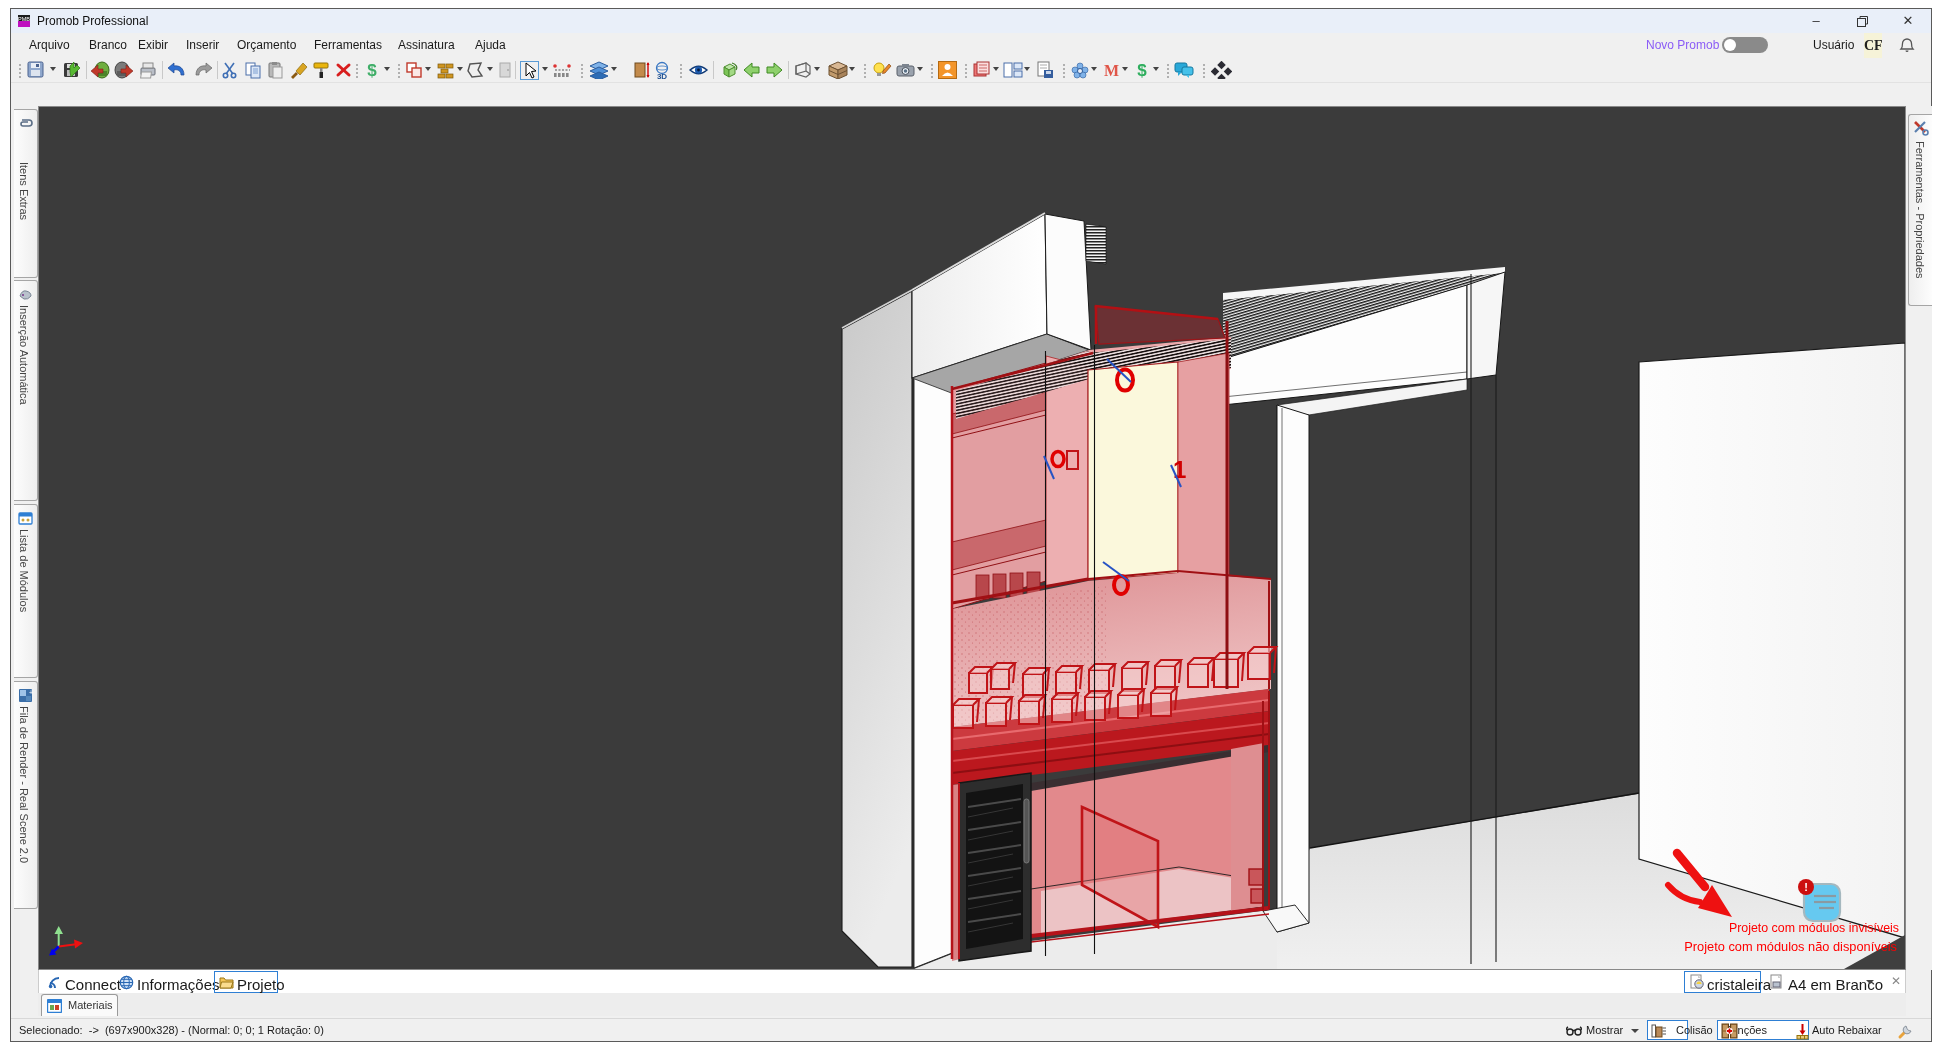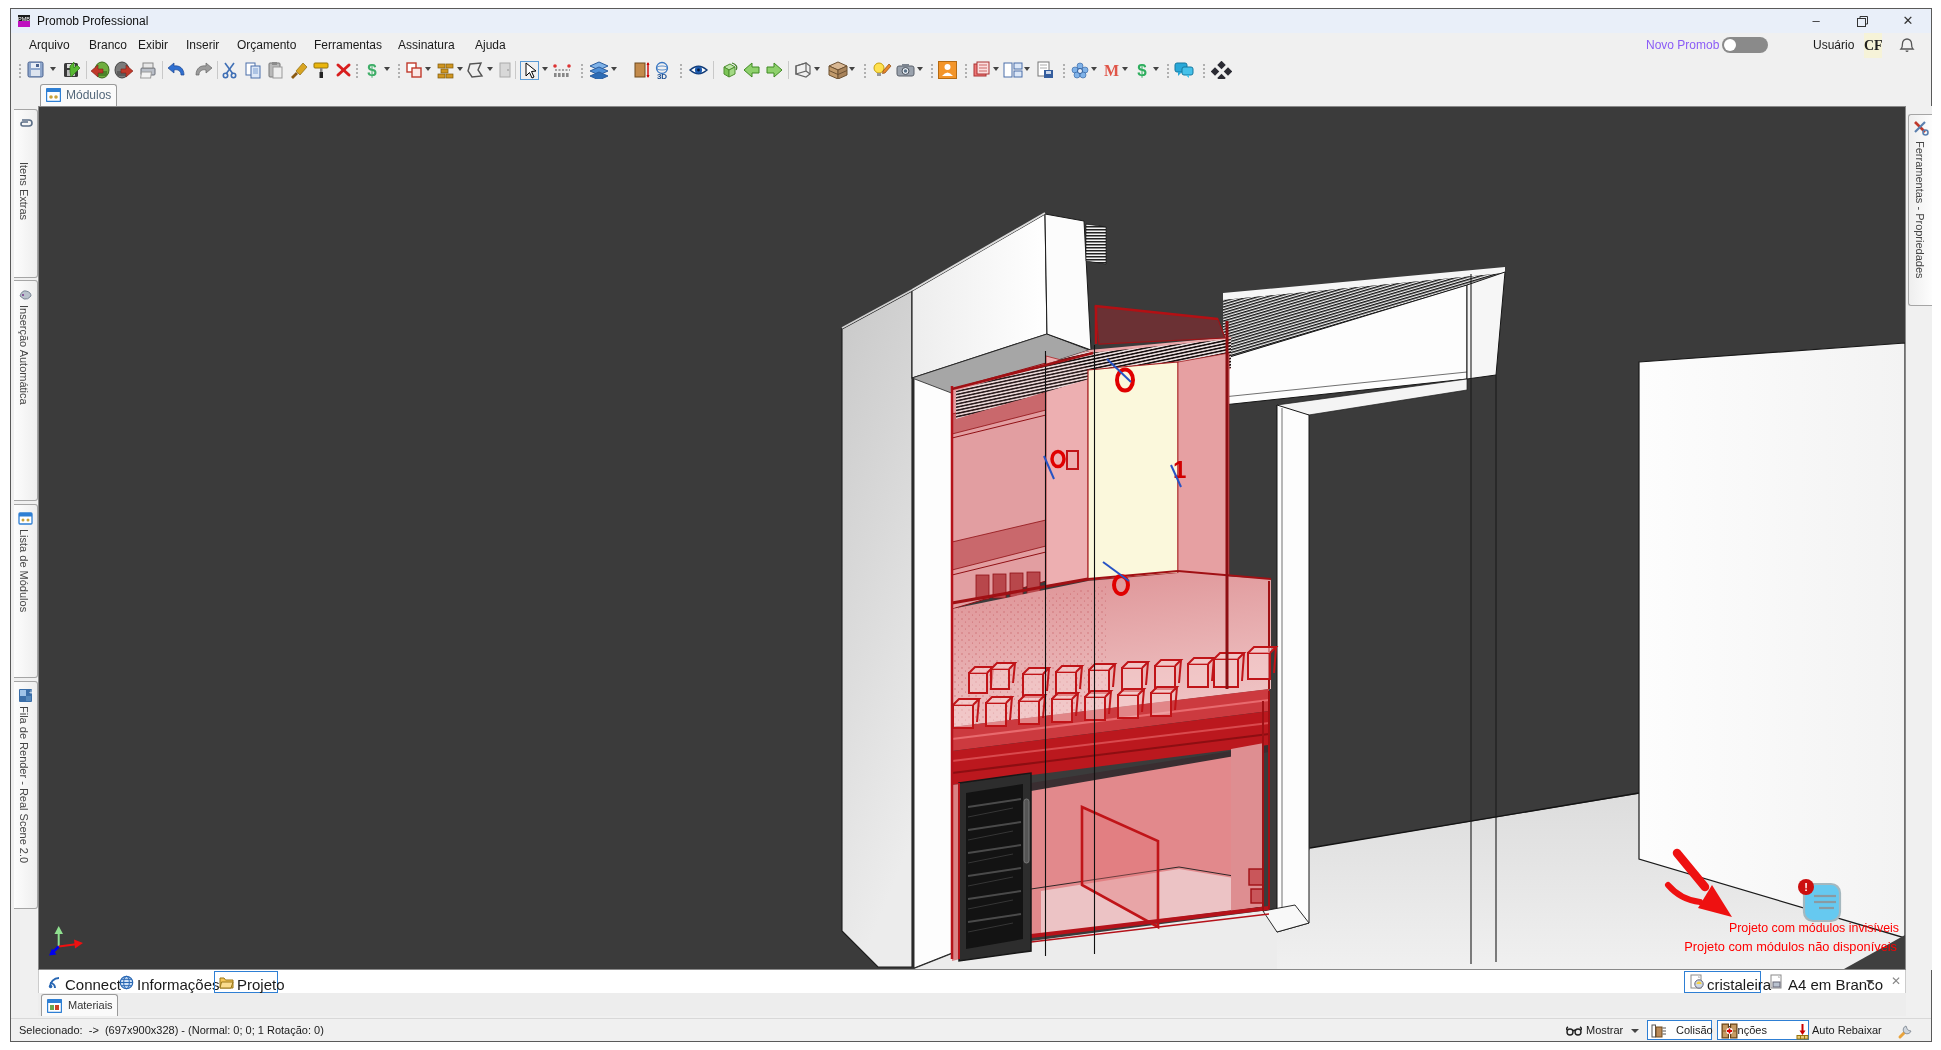--- a/index.html
+++ b/index.html
@@ -322,28 +322,20 @@
       </svg>
 <span class="tgrip" style="left:1191px"></span>
 <svg style="left:1200px;top:3px" width="21" height="18" viewBox="0 0 21 18">
         <g fill="#2b2b33">
           <rect x="7.5" y="1" width="6" height="6" transform="rotate(45 10.5 4)"></rect>
           <rect x="1" y="7.5" width="6" height="6" transform="rotate(45 4 10.5)"></rect>
           <rect x="14" y="7.5" width="6" height="6" transform="rotate(45 17 10.5)"></rect>
           <rect x="7.5" y="14" width="6" height="6" transform="rotate(45 10.5 17)"></rect>
         </g>
       </svg>
-  </div>
-  <div id="tabrow">
-    <div id="modtab"><svg width="15" height="14" viewBox="0 0 15 14">
-          <rect x="0.5" y="0.5" width="14" height="13" rx="1" fill="#fff" stroke="#2e7fd4" stroke-width="1.4"></rect>
-          <rect x="1" y="1" width="13" height="3" fill="#2e7fd4"></rect>
-          <circle cx="5" cy="9" r="1.8" fill="#c8a23c"></circle>
-          <circle cx="10" cy="9" r="1.8" fill="#c8a23c"></circle>
-        </svg>Módulos</div>
   </div>
   <div id="lsidebar" style="position:absolute;left:0;top:97px;width:27px;height:864px;background:#f0f0f0"></div>
   <div id="vp"><svg id="scene" width="1866" height="862" viewBox="38 106 1866 862">
 <defs>
 <linearGradient id="gwallL" x1="0" y1="0" x2="0.25" y2="1">
             <stop offset="0" stop-color="#c9c9c9"></stop>
             <stop offset="1" stop-color="#ececec"></stop>
           </linearGradient>
 <linearGradient id="gbulk" x1="0" y1="0" x2="1" y2="0">
             <stop offset="0" stop-color="#ededed"></stop>
@@ -681,21 +673,21 @@
 <svg style="position:absolute;left:1555px;top:6px" width="17" height="12" viewBox="0 0 17 12">
         <g fill="none" stroke="#222" stroke-width="1.4">
           <circle cx="4" cy="7" r="3"></circle>
           <circle cx="12" cy="7" r="3"></circle>
           <path d="M7,6 q1.5,-1.5 3,0"></path>
           <path d="M1,5 q-1,-2 1,-3 M15,5 q1,-2 -1,-3"></path>
         </g>
       </svg>
 <span style="position:absolute;left:1575px;top:5px">Mostrar</span>
 <span style="position:absolute;left:1620px;top:10px;width:0;height:0;border-left:4px solid transparent;border-right:4px solid transparent;border-top:4.5px solid #444"></span>
-<span class="sbtn" style="left:1636px;width:65px;padding-left:28px">Colisão</span>
+<span class="sbtn" style="left:1636px;width:41px;padding-left:28px">Colisão</span>
 <svg style="position:absolute;left:1640px;top:4px" width="16" height="16" viewBox="0 0 16 16">
         <rect x="1" y="2" width="3.5" height="12" fill="#fff" stroke="#555"></rect>
         <rect x="5" y="4" width="6" height="10" fill="#b98a5a" stroke="#6e4a1e"></rect>
         <g stroke="#555">
           <line x1="11.5" y1="5" x2="15" y2="5"></line>
           <line x1="11.5" y1="8" x2="15" y2="8"></line>
           <line x1="11.5" y1="11" x2="15" y2="11"></line>
         </g>
       </svg>
 <span class="sbtn" style="left:1706px;width:92px;padding-left:8px">Junções</span>

